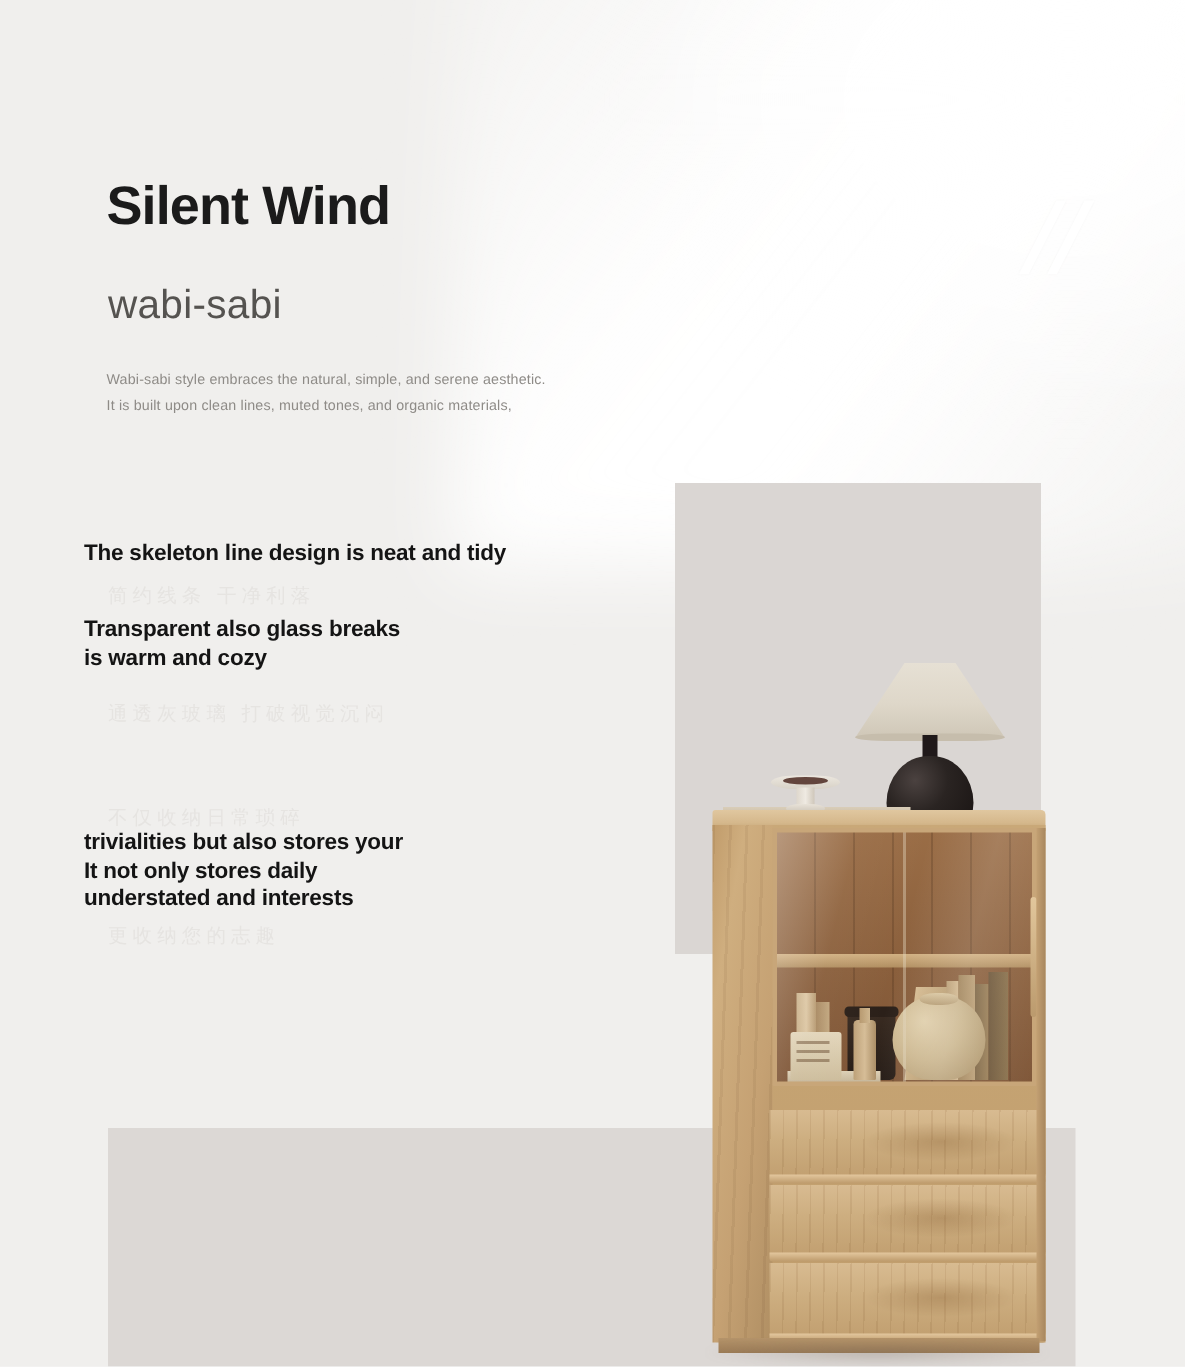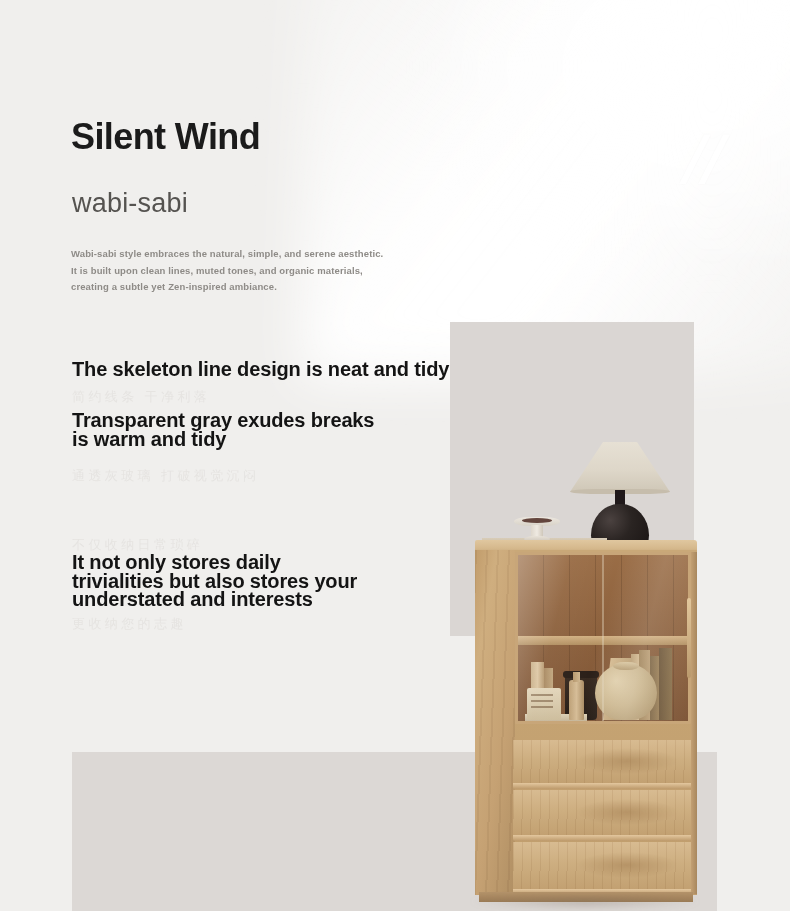--- a/index.html
+++ b/index.html
@@ -42,28 +42,28 @@
     letter-spacing:-.6px; line-height:1;
   }
   #subtitle{
     position:absolute; left:72px; top:188px;
     font-size:27px; font-weight:400; color:#555350;
     letter-spacing:.2px; line-height:1.15;
   }
 
   #paragraph{
     position:absolute; left:71px; top:246px; width:400px;
-    font-size:9.5px; font-weight:700; color:#8e8b87;
+    font-size:9.5px; font-weight:400; color:#8e8b87;
     line-height:16.6px; letter-spacing:.12px;
   }
   #paragraph .pline{ display:block; white-space:nowrap; }
 
   .feature{
-    position:absolute; left:72px;
-    font-size:20px; font-weight:700; color:#141414;
+    position:absolute; left:56px;
+    font-size:15px; font-weight:700; color:#141414;
     line-height:18.6px; letter-spacing:-.15px;
   }
   .feature .fline{ display:block; white-space:nowrap; }
   #feature-1{ top:360px; }
   #feature-2{ top:411px; }
   #feature-3{ top:553px; }
 
   
   .ghost{
     position:absolute; left:72px;
@@ -275,40 +275,39 @@
 <div id="plate-bottom"></div>
 
 <div id="quote-mark">//</div>
 
 <h1 id="title">Silent Wind</h1>
 <h2 id="subtitle">wabi-sabi</h2>
 
 <div id="paragraph">
   <span class="pline">Wabi-sabi style embraces the natural, simple, and serene aesthetic.</span>
   <span class="pline">It is built upon clean lines, muted tones, and organic materials,</span>
-  <span class="pline">creating a subtle yet Zen-inspired ambiance.</span>
 </div>
 
 <div class="ghost" id="ghost-1">简约线条 干净利落</div>
 <div class="ghost" id="ghost-2">通透灰玻璃 打破视觉沉闷</div>
 <div class="ghost" id="ghost-3">不仅收纳日常琐碎</div>
 <div class="ghost" id="ghost-4">更收纳您的志趣</div>
 
 <div class="feature" id="feature-1">
   <span class="fline">The skeleton line design is neat and tidy</span>
 </div>
 
 <div class="feature" id="feature-2">
-  <span class="fline">Transparent gray exudes breaks</span>
-  <span class="fline">is warm and tidy</span>
+  <span class="fline">Transparent also glass breaks</span>
+  <span class="fline">is warm and cozy</span>
 </div>
 
 <div class="feature" id="feature-3">
+  <span class="fline">trivialities but also stores your</span>
   <span class="fline">It not only stores daily</span>
-  <span class="fline">trivialities but also stores your</span>
   <span class="fline">understated and interests</span>
 </div>
 
 <div id="photo-panel"></div>
 
 <div id="scene">
 
   <div id="lamp">
     <div id="lamp-shade"></div>
     <div id="lamp-shade-rim"></div>

